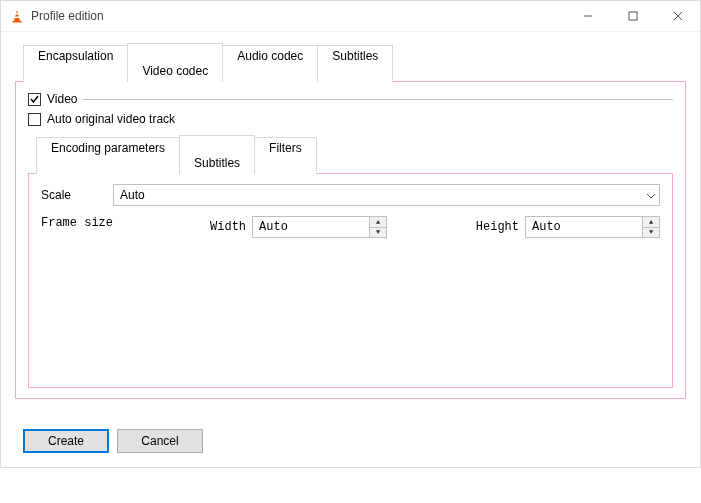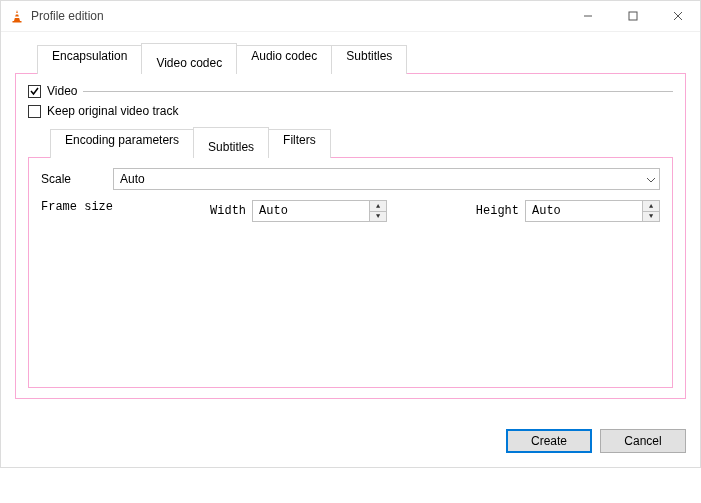--- a/index.html
+++ b/index.html
@@ -100,27 +100,27 @@
     background: #ffffff;
     border: 1px solid #d9d9d9;
     border-bottom: none;
     padding: 3px 14px;
     margin-right: 0;
     margin-left: -1px;
     white-space: nowrap;
     position: relative;
     top: 1px;
   }
-  .tab:first-child { margin-left: 18px; }
+  .tab:first-child { margin-left: 4px; }
   .tab.active {
     background: #ffffff;
     border-color: #d9d9d9;
     top: 1px;
     z-index: 3;
-    padding-top: 12px;
+    padding-top: 20px;
     padding-bottom: 4px;
     margin-top: -2px;
   }
   .tab.active::after {
     content: "";
     position: absolute;
     left: 0; right: 0; bottom: -1px;
     height: 2px;
     background: #ffffff;
   }
@@ -241,21 +241,20 @@
     align-items: flex-start;
     font-family: Liberation Mono, monospace;
   }
   .fs-row .fs-label { width: 200px; }
   .fs-row .pair { display: flex; align-items: center; }
   .fs-row .pair .label { margin-right: 6px; }
   .fs-row .gap { width: 105px; }
   
   .btnrow {
     display: flex;
-    justify-content: flex-end;
     margin-top: 30px;
   }
   .btn {
     height: 24px;
     min-width: 86px;
     border: 1px solid #adadad;
     background: #e1e1e1;
     text-align: center;
     line-height: 22px;
     margin-left: 8px;
@@ -325,21 +324,21 @@
             <span>Video</span>
           </label>
           <div class="rule"></div>
         </div>
 
         <div class="check-line" style="margin-bottom:4px;">
           <label>
             <span class="chk">
               
             </span>
-            <span>Keep original video track</span>
+            <span>Auto original video track</span>
           </label>
         </div>
 
         <div class="innertabs">
           <div class="tabrow">
             <div class="tab">Encoding parameters</div>
             <div class="tab active">Subtitles</div>
             <div class="tab">Filters</div>
           </div>
           <div class="tabcontent">

